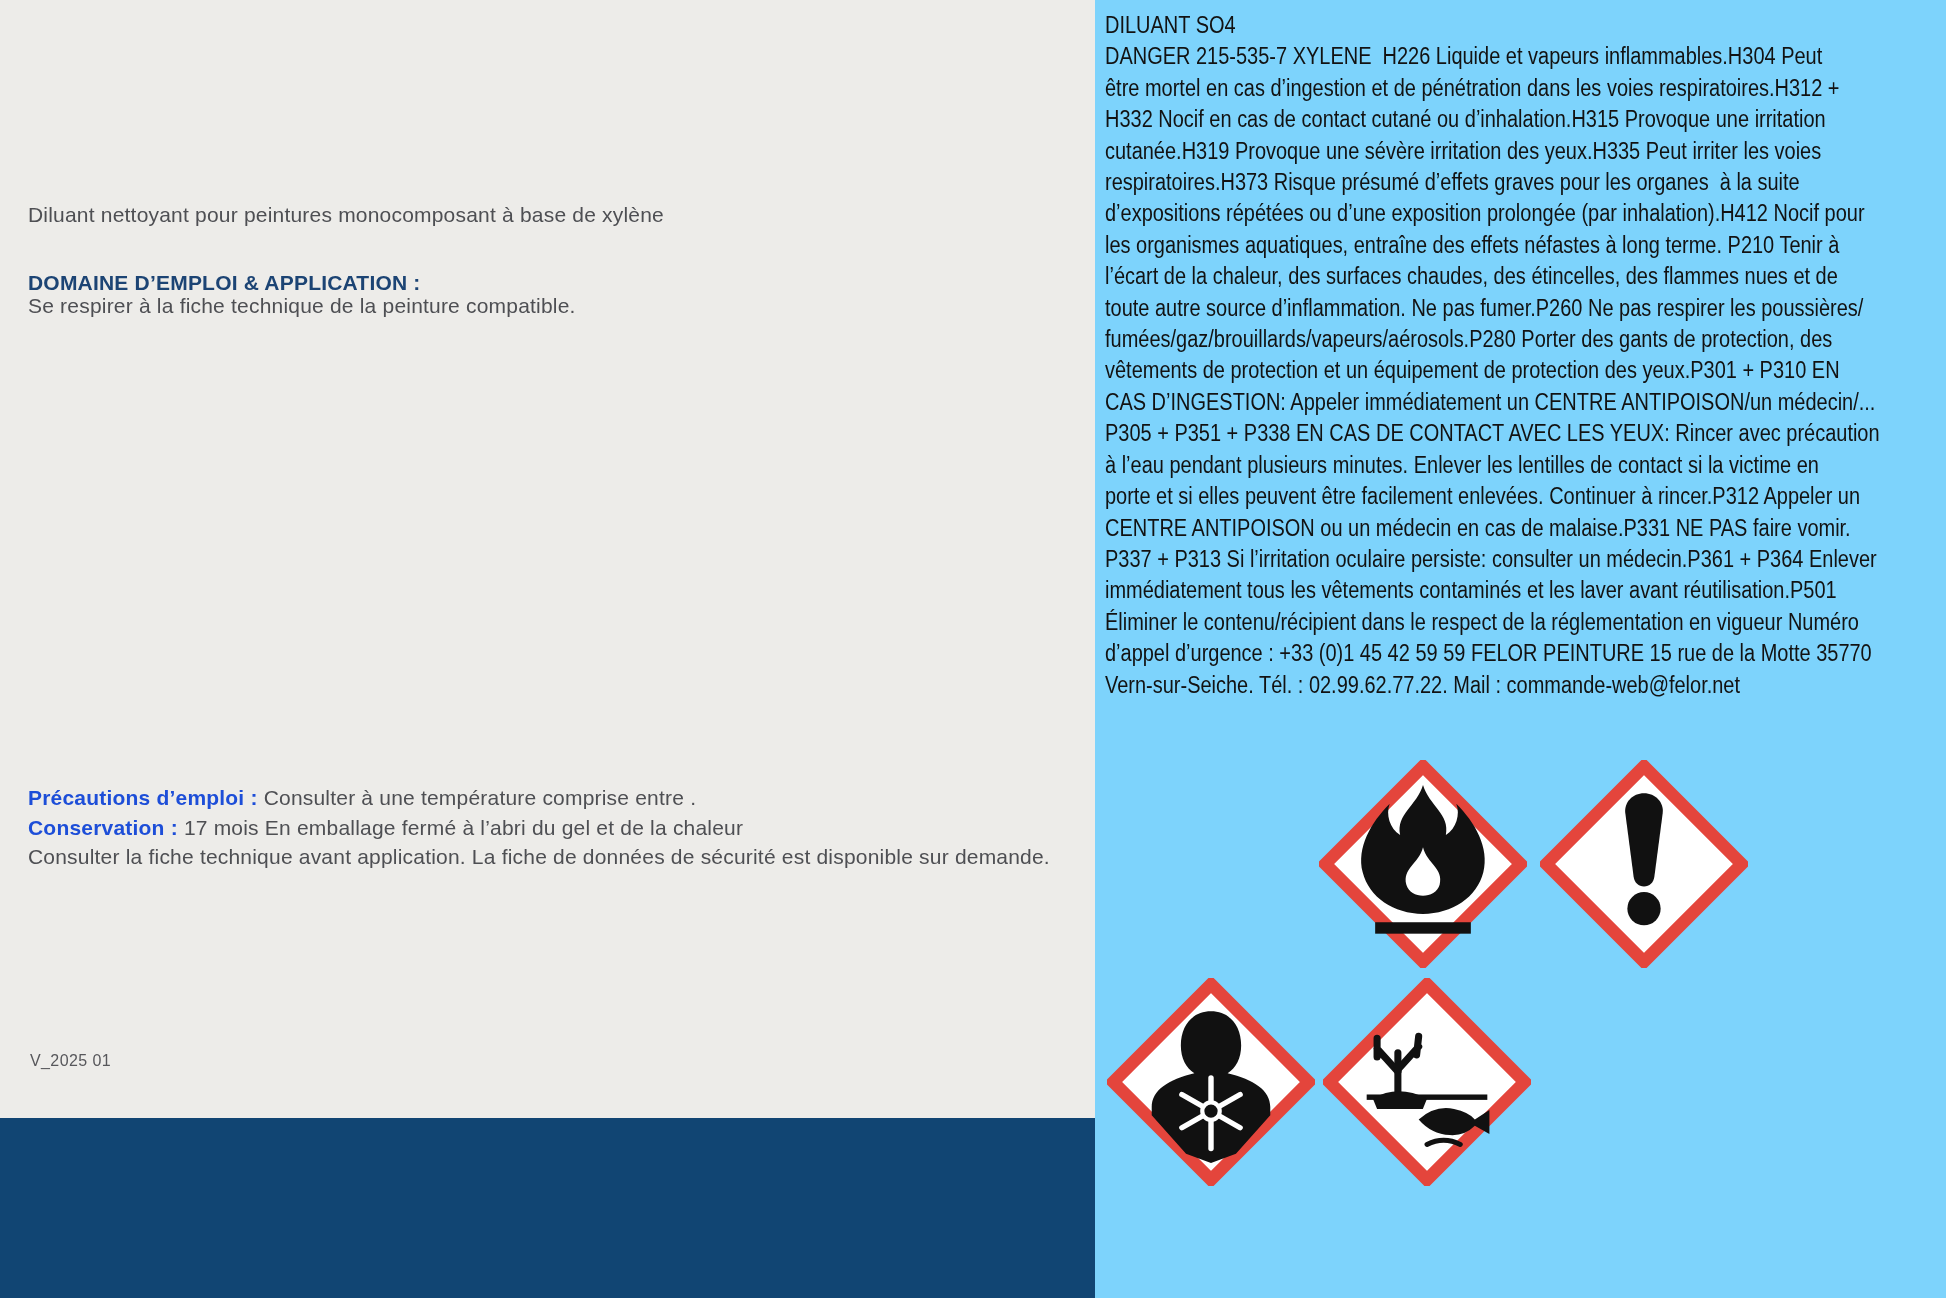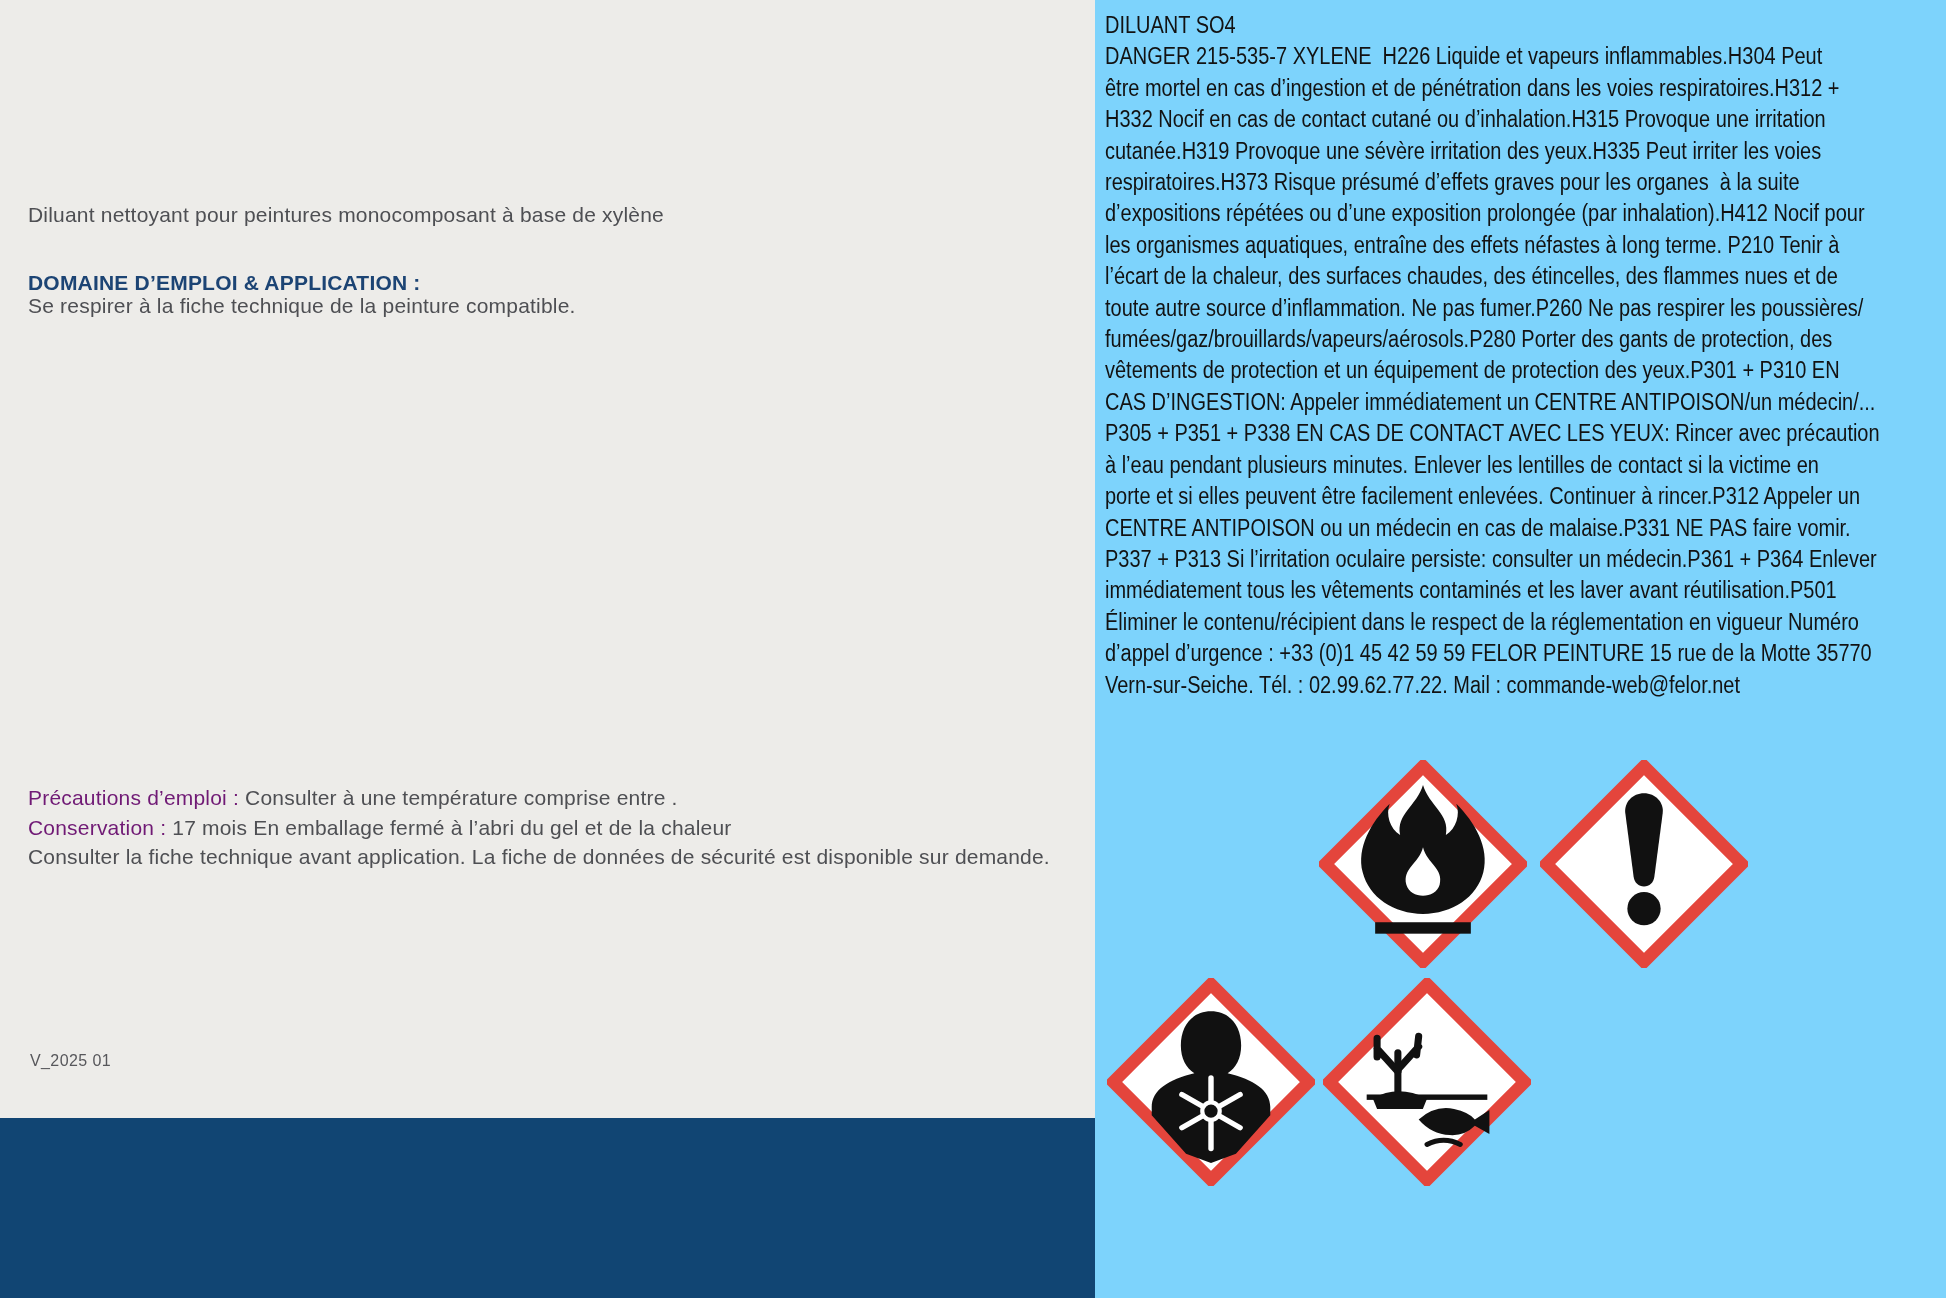--- a/index.html
+++ b/index.html
@@ -14,21 +14,21 @@
   }
   .blue-bar {
     position:absolute; left:0; top:1118px; width:1095px; height:180px;
     background:#114573;
   }
   .left-text { position:absolute; color:#4e4f53; font-size:21px; letter-spacing:.2px; }
   .intro        { left:16px; top:203px; width:1040px;margin-left:12px; }
   .domain-title { left:28px; top:271px; font-weight:bold; color:#1c4474; }
   .domain-body  { left:28px; top:294px; width:1040px; }
   .precautions  { left:28px; top:783px; width:1048px; line-height:29.6px; }
-  .lbl { font-weight:normal; color:#701a75;text-align:center; }
+  .lbl { font-weight:bold; color:#1d4ed8;text-align:center; }
   .version { left:30px; top:1052px; font-size:16px; color:#57575b; letter-spacing:.4px; }
 
   
   .right-panel { position:absolute; left:1095px; top:0; width:851px; height:1298px; background:#7dd3fc; }
   .hazard-wrap {
     position:absolute; left:10px; top:10px; width:1000px;
     transform:scaleX(0.85); transform-origin:0 0;
     color:#121212; font-size:23.5px; line-height:31.4px;
   }
   .hazard-title { white-space:pre-wrap; }

